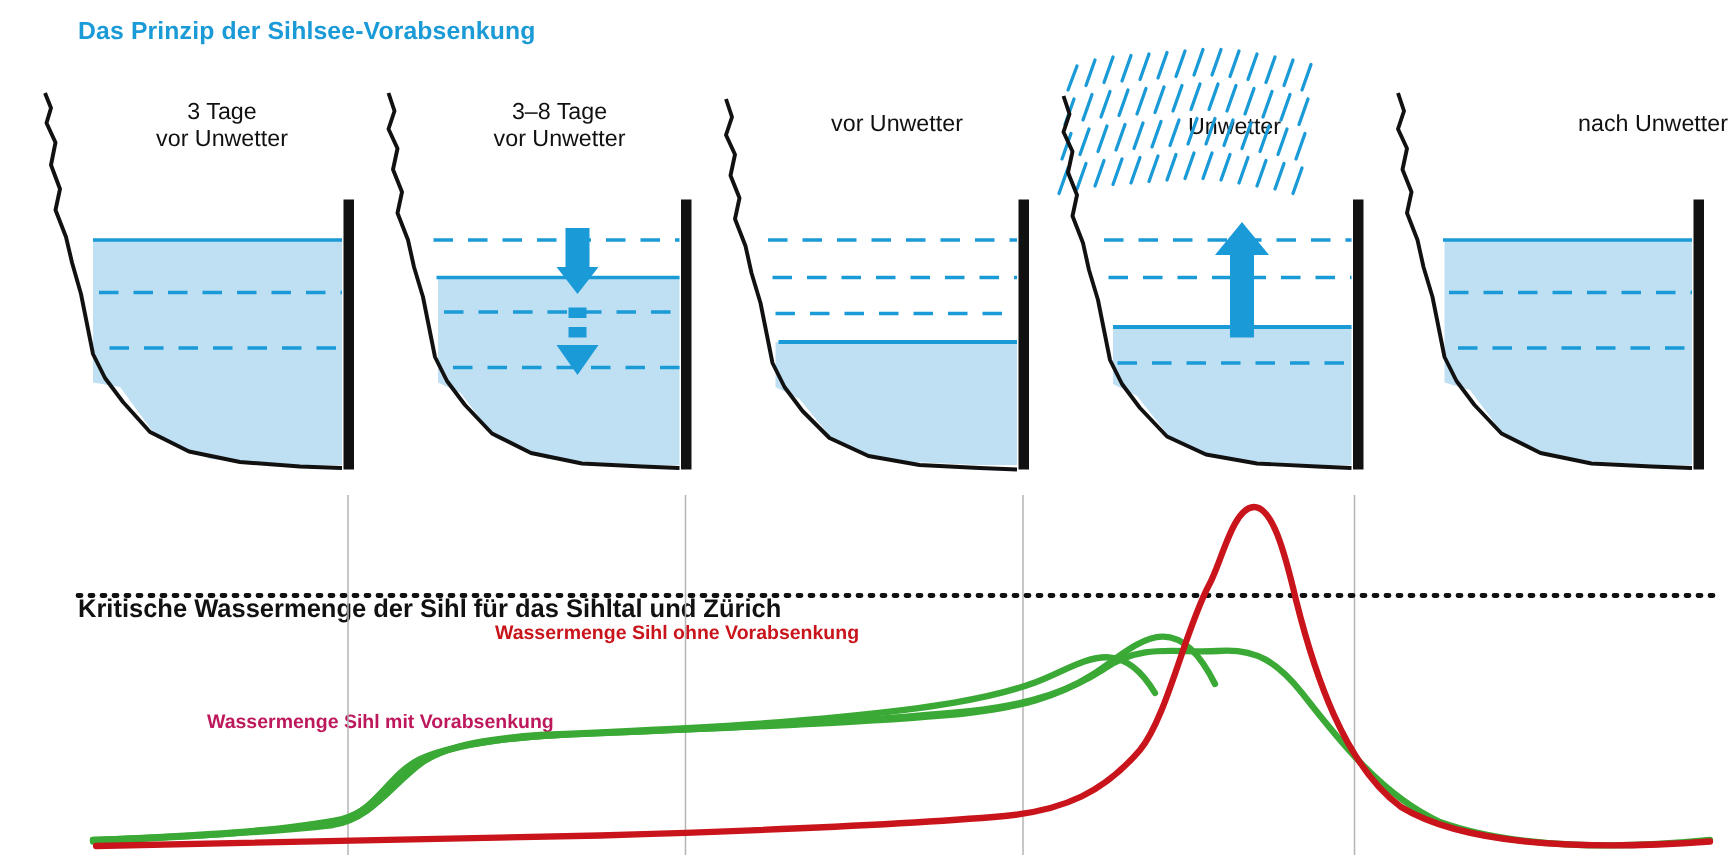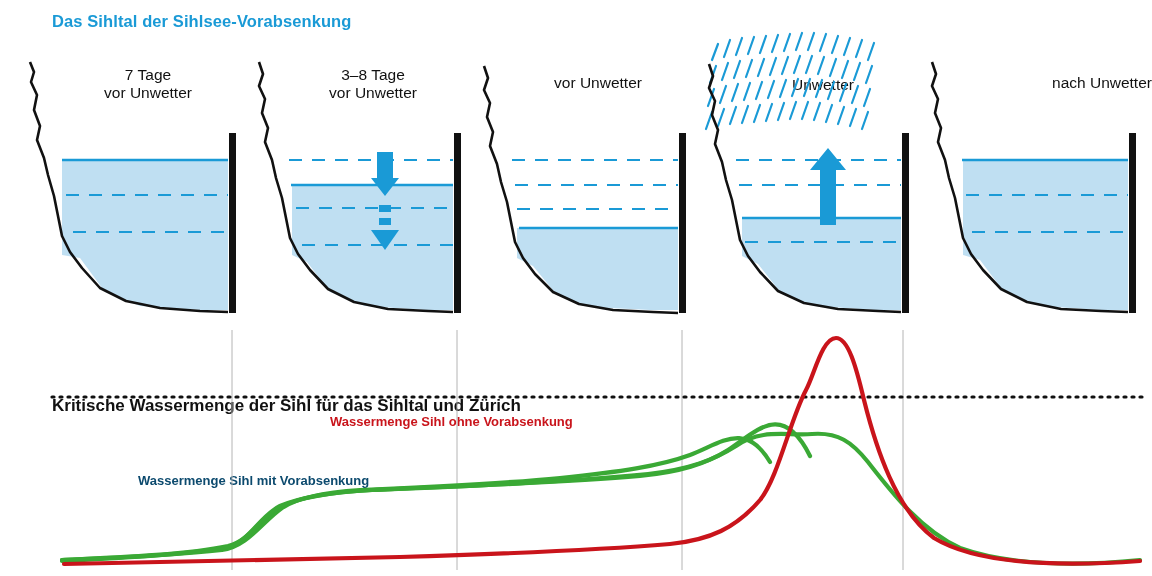--- a/index.html
+++ b/index.html
@@ -13,31 +13,31 @@
     position:absolute;text-align:center;font-size:15.5px;color:#111;line-height:1.15;
     white-space:pre-line;
   }
   .crit-label{
     position:absolute;left:52px;top:364px;font-size:17px;font-weight:bold;color:#111;margin-top:32px;
   }
   .curve-label{
     position:absolute;font-size:13px;font-weight:bold;
   }
   .curve-label.red{color:#c9141b;left:330px;top:414px;}
-  .curve-label.green{color:#0c4a6e;left:138px;top:473px;}
+  .curve-label.green{color:#be185d;left:138px;top:473px;}
   svg{position:absolute;left:0;top:0;}
 </style>
 </head>
 <body>
 
 <div id="stage">
 
-  <div class="title">Das Sihltal der Sihlsee-Vorabsenkung</div>
-
-  <div class="panel-label" style="left:78px;top:66px;width:140px;">7 Tage
+  <div class="title">Das Prinzip der Sihlsee-Vorabsenkung</div>
+
+  <div class="panel-label" style="left:78px;top:66px;width:140px;">3 Tage
 vor Unwetter</div>
   <div class="panel-label" style="left:303px;top:66px;width:140px;">3–8 Tage
 vor Unwetter</div>
   <div class="panel-label" style="left:528px;top:74px;width:140px;">vor Unwetter</div>
   <div class="panel-label" style="left:753px;top:76px;width:140px;">Unwetter</div>
   <div class="panel-label" style="left:1027px;top:74px;width:150px;">nach Unwetter</div>
 
   <div class="crit-label">Kritische Wassermenge der Sihl für das Sihltal und Zürich</div>
   <div class="curve-label red">Wassermenge Sihl ohne Vorabsenkung</div>
   <div class="curve-label green">Wassermenge Sihl mit Vorabsenkung</div>

